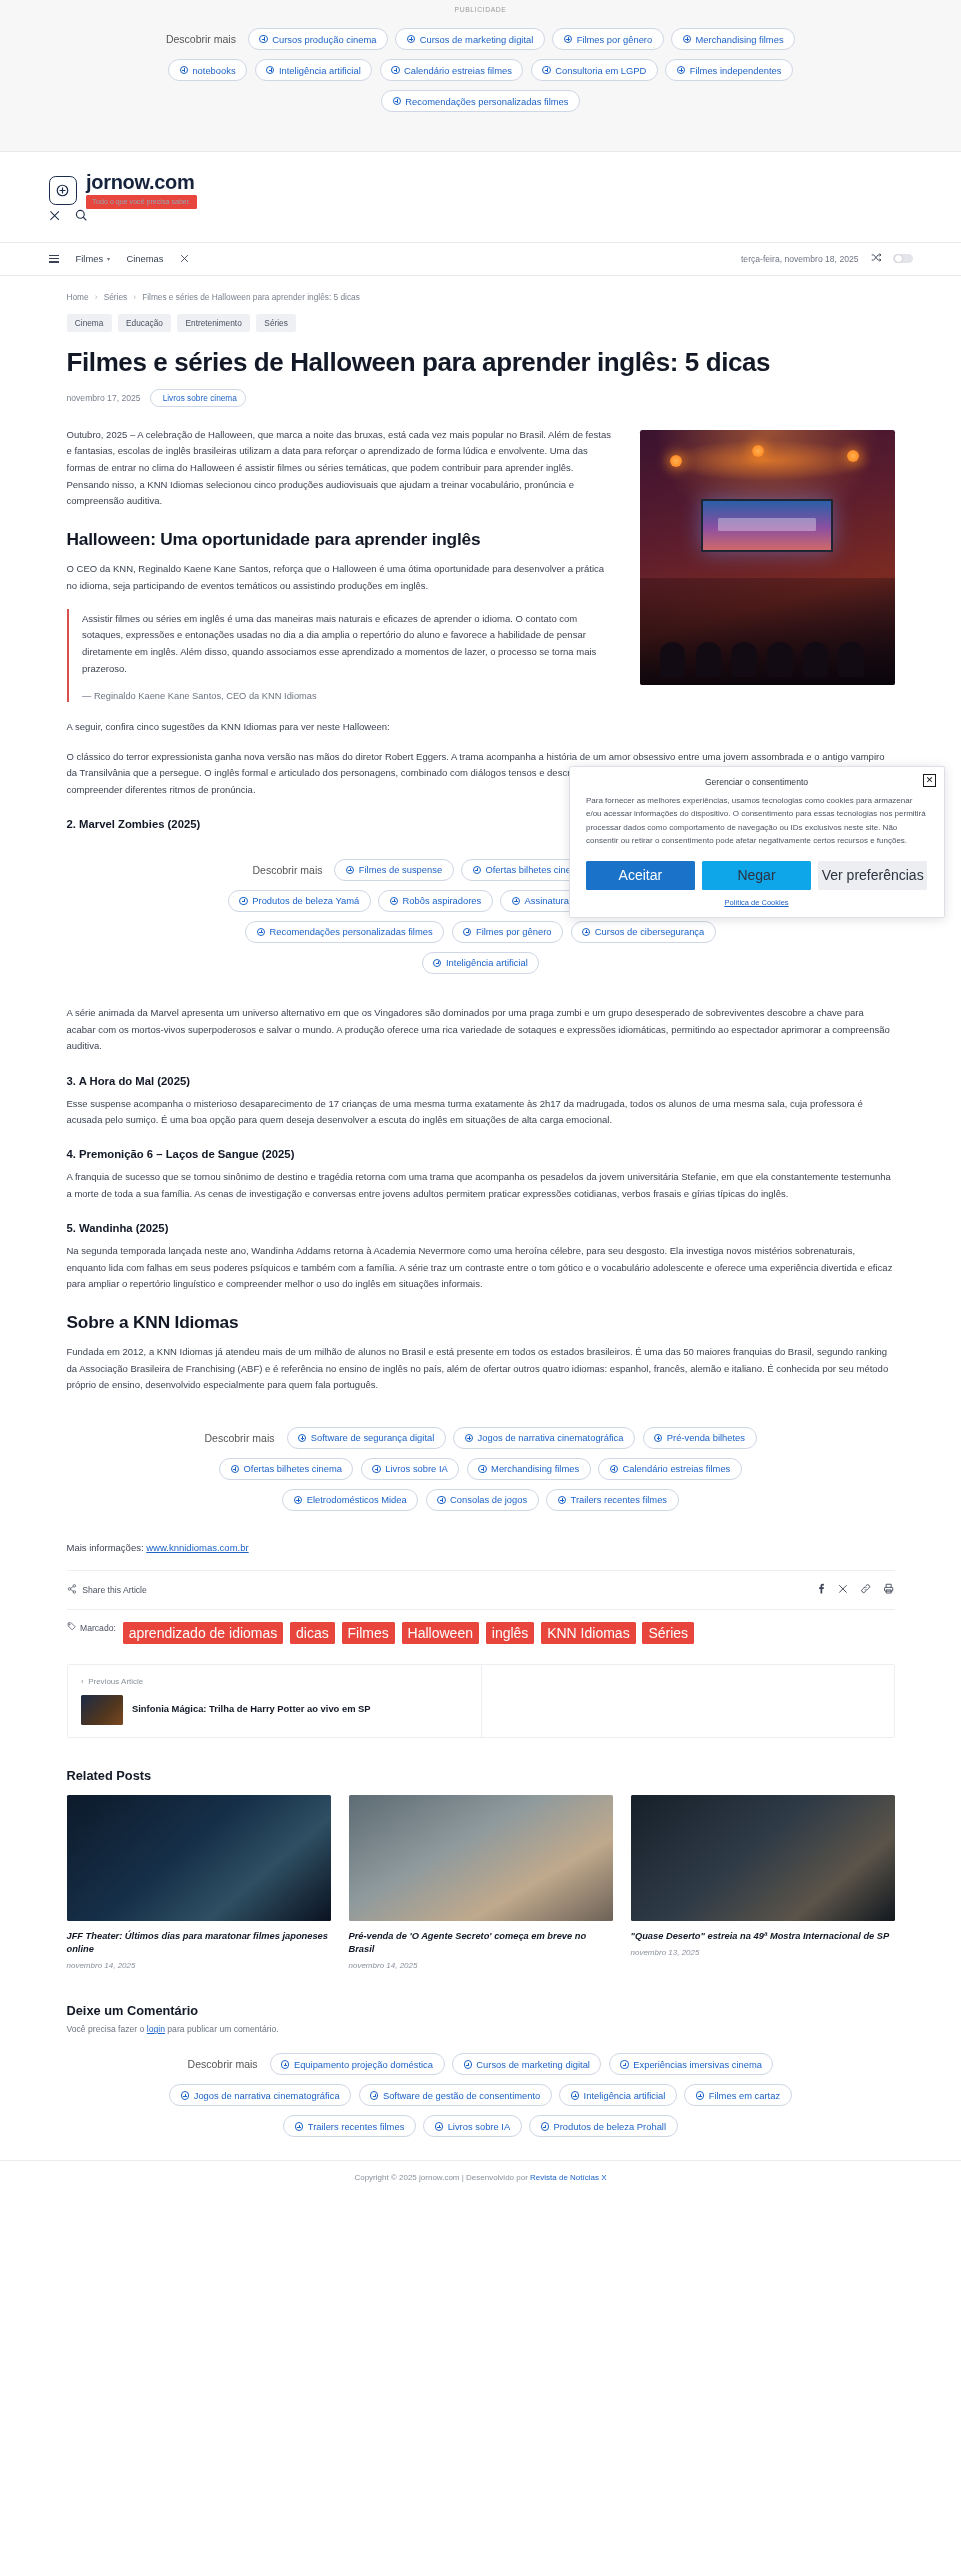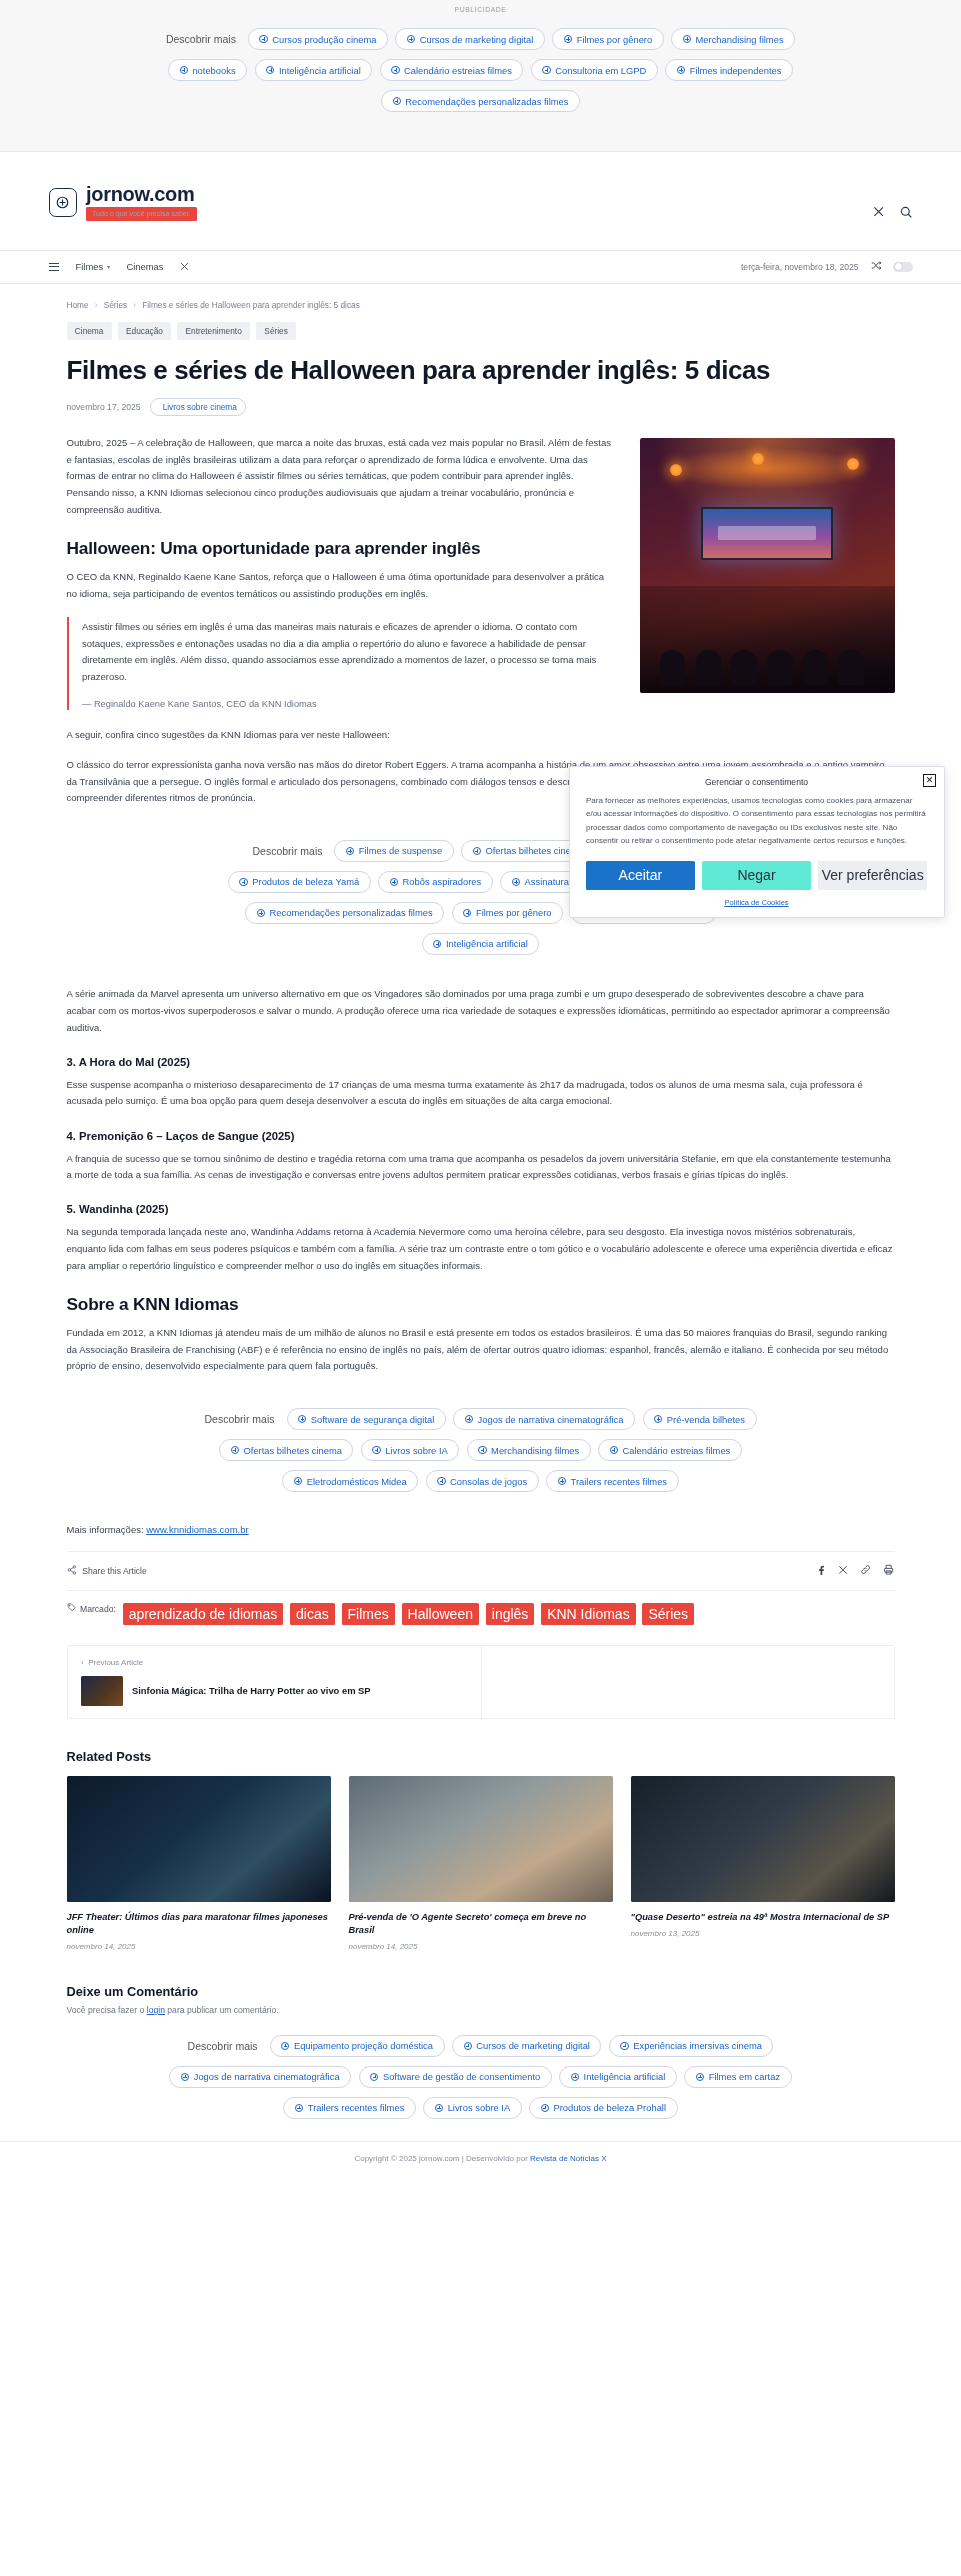--- a/index.html
+++ b/index.html
@@ -52,22 +52,22 @@
   .chip .plus::before { left:1.5px; right:1.5px; top:3.4px; height:0.8px; }
   .chip .plus::after { top:1.5px; bottom:1.5px; left:3.4px; width:0.8px; }
 
   
   .masthead {
     border-top:0.8px solid #e8e8e8;
     border-bottom:0.8px solid #e8e8e8;
     padding:19.5px 0 16.5px;
   }
   .masthead-inner {
-    max-width:864px; margin:12px auto; display:flex;
-    align-items:flex-end; justify-content:space-between;
+    max-width:864px; margin:0 auto; display:flex;
+    align-items:flex-start; justify-content:space-between;flex-direction:column;
   }
   .brand { display:flex; align-items:center; gap:9px; }
   .brand-mark {
     width:28.5px; height:28.5px; border-radius:6.8px;
     border:1.5px solid #1a2b4c; display:flex; align-items:center;
     justify-content:center; flex:none;
   }
   .brand-mark svg { display:block; }
   .brand-text .name {
     font-size:20px; font-weight:700; color:#16233d; letter-spacing:-0.3px;
@@ -257,21 +257,21 @@
     border:1.1px solid #1a1a1a; display:flex; align-items:center;
     justify-content:center; font-size:9px; line-height:1; cursor:pointer; color:#111;
   }
   .consent-body { padding:0 16.5px 3px; font-size:8px; line-height:1.65; color:#4d5462; }
   .consent-actions { display:flex; gap:7.5px; padding:10.5px 16.5px 7.5px; }
   .consent-btn {
     flex:1; text-align:center; font-size:14px; padding:6.8px 0;
     border-radius:1.5px; cursor:pointer;
   }
   .btn-accept { background:#1a73c8; color:#fff; }
-  .btn-deny { background:#5eead4; color:#2d3340; }
+  .btn-deny { background:#0ea5e9; color:#2d3340; }
   .btn-prefs { background:#eceef1; color:#2d3340; }
   .consent-link {
     text-align:center; padding:0 0 10.5px; font-size:7.5px;
   }
   .consent-link a { color:#1d63c7; text-decoration:underline; }
 
   .clearfix::after { content:""; display:block; clear:both; }
 </style>
 </head>
 <body>
@@ -448,20 +448,21 @@
 
       <blockquote>
         <p>Assistir filmes ou séries em inglês é uma das maneiras mais naturais e eficazes de aprender o idioma. O contato com sotaques, expressões e entonações usadas no dia a dia amplia o repertório do aluno e favorece a habilidade de pensar diretamente em inglês. Além disso, quando associamos esse aprendizado a momentos de lazer, o processo se torna mais prazeroso.</p>
         <div class="by">— Reginaldo Kaene Kane Santos, CEO da KNN Idiomas</div>
       </blockquote>
 
       <p>A seguir, confira cinco sugestões da KNN Idiomas para ver neste Halloween:</p>
 
       <p>O clássico do terror expressionista ganha nova versão nas mãos do diretor Robert Eggers. A trama acompanha a história de um amor obsessivo entre uma jovem assombrada e o antigo vampiro da Transilvânia que a persegue. O inglês formal e articulado dos personagens, combinado com diálogos tensos e descrições mais poéticas, é ideal para quem busca ampliar o vocabulário e compreender diferentes ritmos de pronúncia.</p>
 
+      <h3>2. Marvel Zombies (2025)</h3>
     </div>
   </div>
 
   <div class="mid-band">
     <div class="discover-inner">
       <div class="discover-row">
         <span class="discover-title">Descobrir mais</span>
         <span class="chip">
             <span class="plus"></span>
             <span>Filmes de suspense</span>

